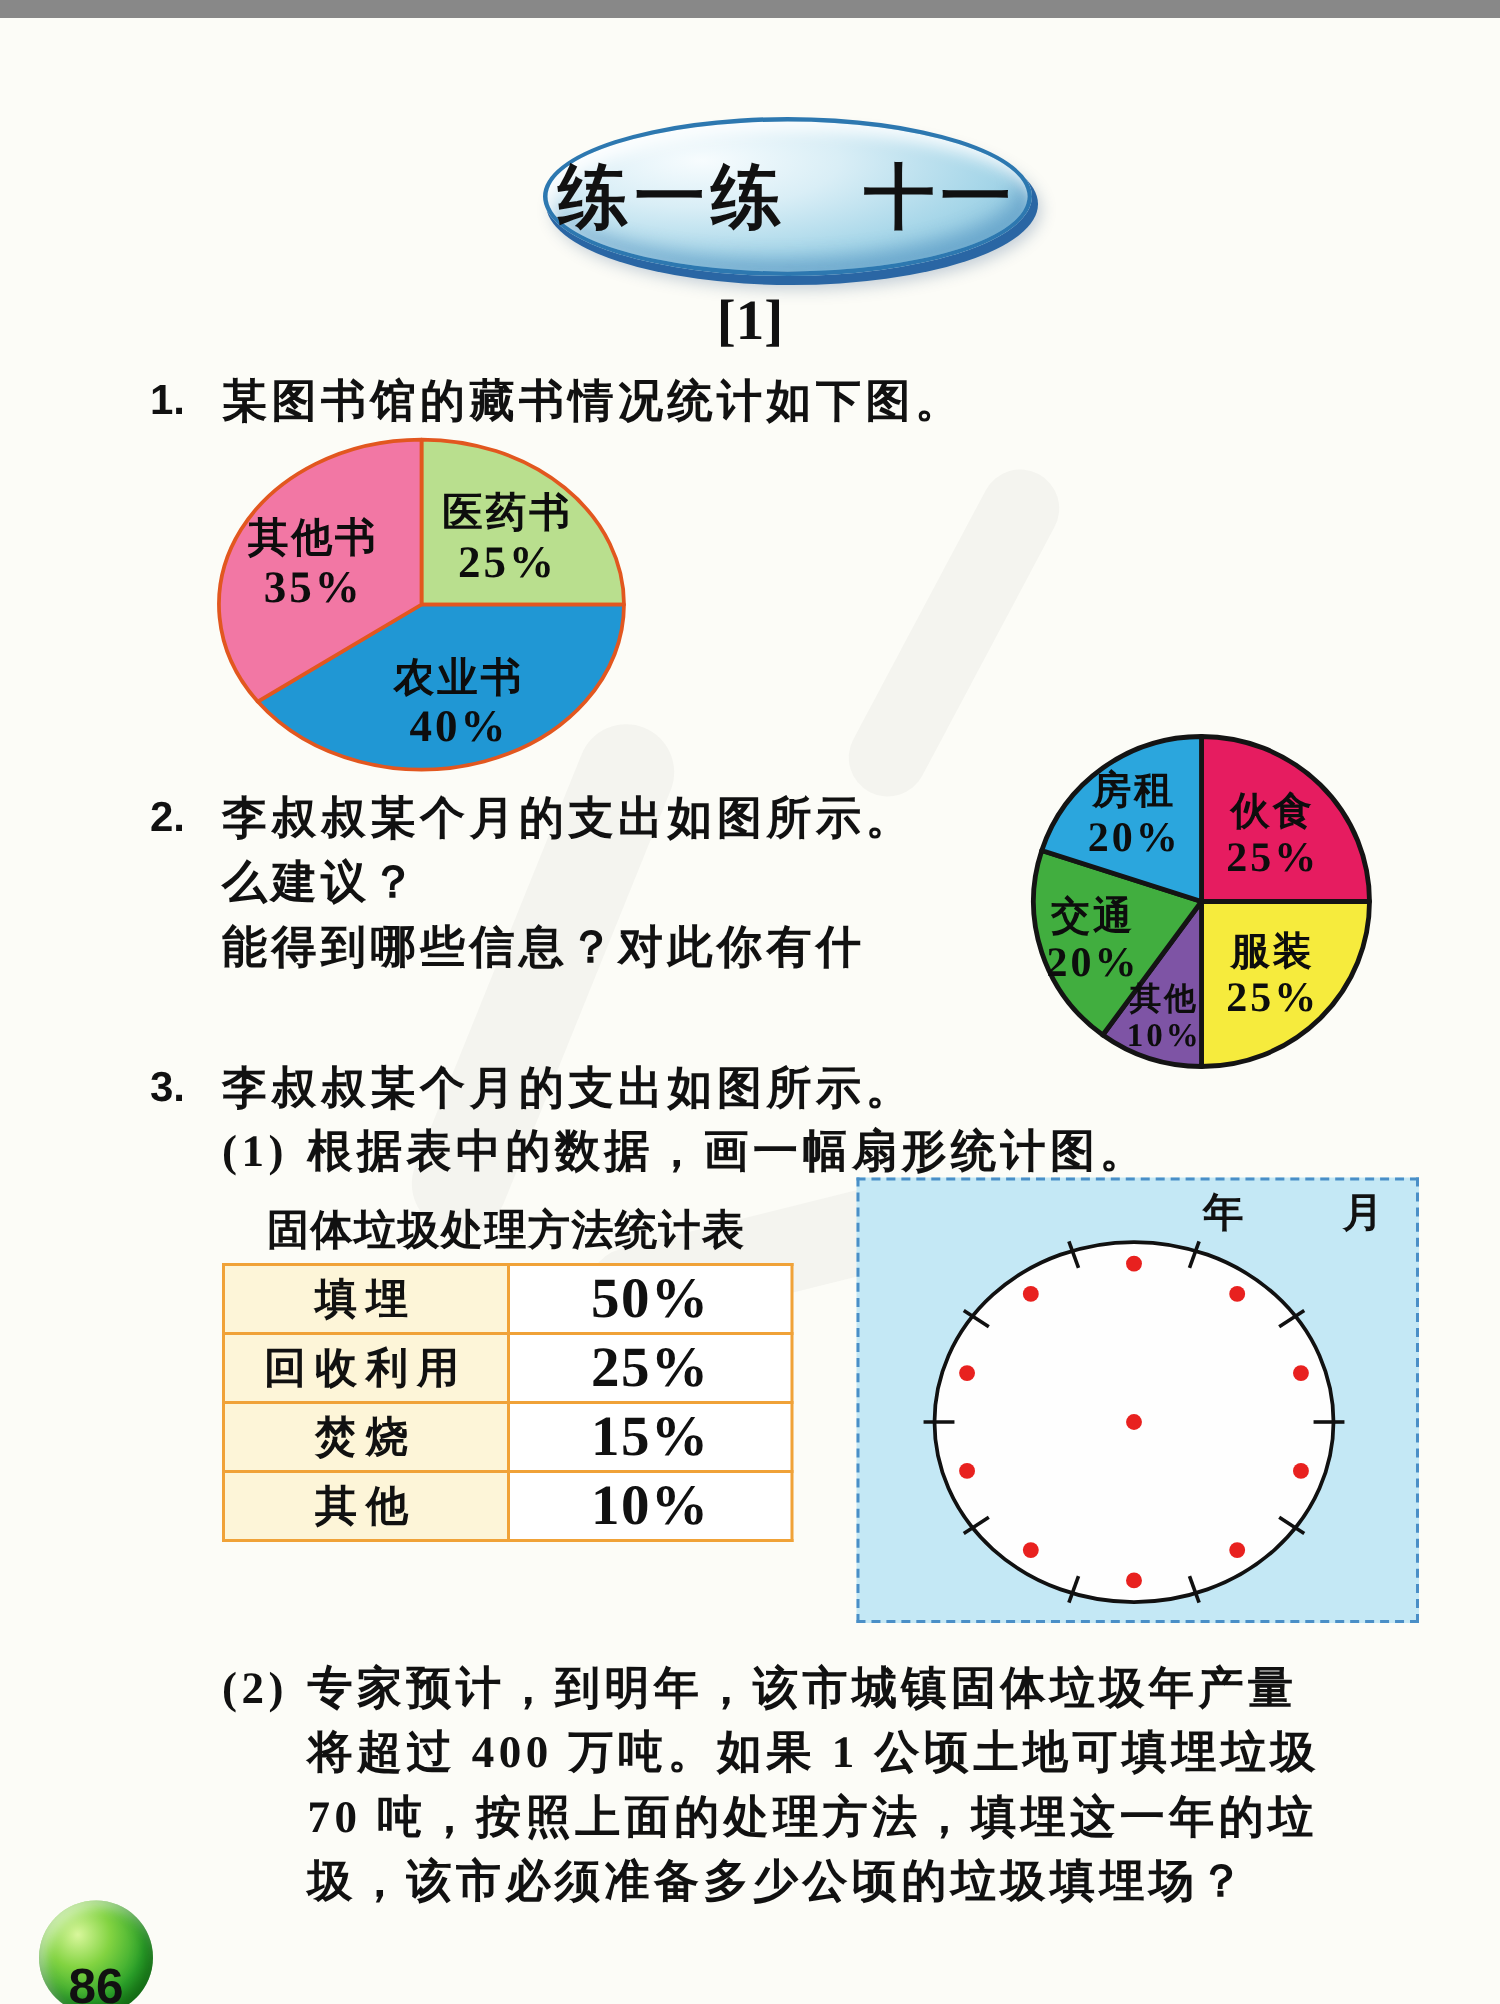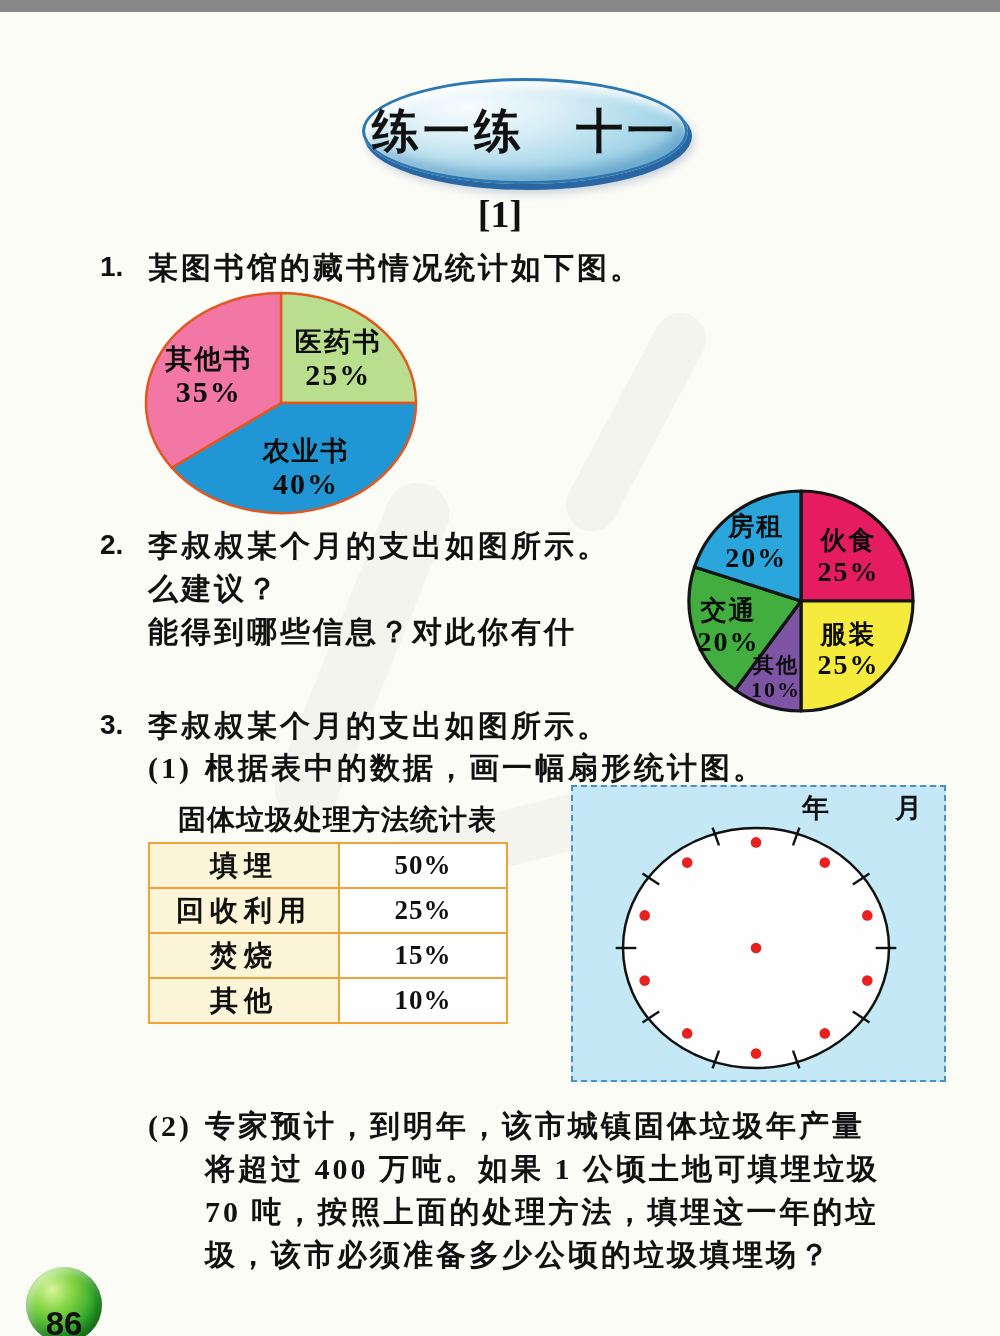--- a/index.html
+++ b/index.html
@@ -31,21 +31,21 @@
   .qcont { padding-left:55px; }
   
   .chart svg text { text-anchor:middle; font-weight:700; fill:#0d0d0d; letter-spacing:2px;
                     font-family:"Liberation Serif","DejaVu Serif",serif; }
   
   .stat-title { left:148px; top:789px; width:379px; text-align:center; font-size:28px; font-weight:800;
                 letter-spacing:1px; font-family:"Liberation Sans","DejaVu Sans",sans-serif; }
   table.stat { position:absolute; left:148px; top:830px; border-collapse:collapse;padding-left:41px; }
   table.stat td { border:2.5px solid #f0a238; height:45px; text-align:center; vertical-align:middle; }
   td.lab { width:190px; background:#fdf5d8; font-size:28px; font-weight:600; letter-spacing:6px; }
-  td.val { width:168px; background:#ffffff; font-size:27px; font-weight:700; letter-spacing:1px; }
+  td.val { width:189px; background:#ffffff; font-size:38px; font-weight:700; letter-spacing:1px; }
   
   .tbox { position:absolute; left:571px; top:773px; width:375px; height:297px;
           background:#c4e8f5; border:2px dashed #4a8fc7; }
   .tbox-labels { position:absolute; top:3px; right:22px; display:flex; gap:66px;
                  font-size:27px; font-weight:700; }
   .tbox .chart { position:absolute; left:0; top:0; width:375px; height:297px; }
   
   .badge {
     position:absolute; left:26px; top:1255px; width:76px; height:76px; border-radius:50%;
     background:radial-gradient(circle at 34% 30%, #d9f79c 0%, #82d341 30%, #2ca42b 62%, #147317 100%);

